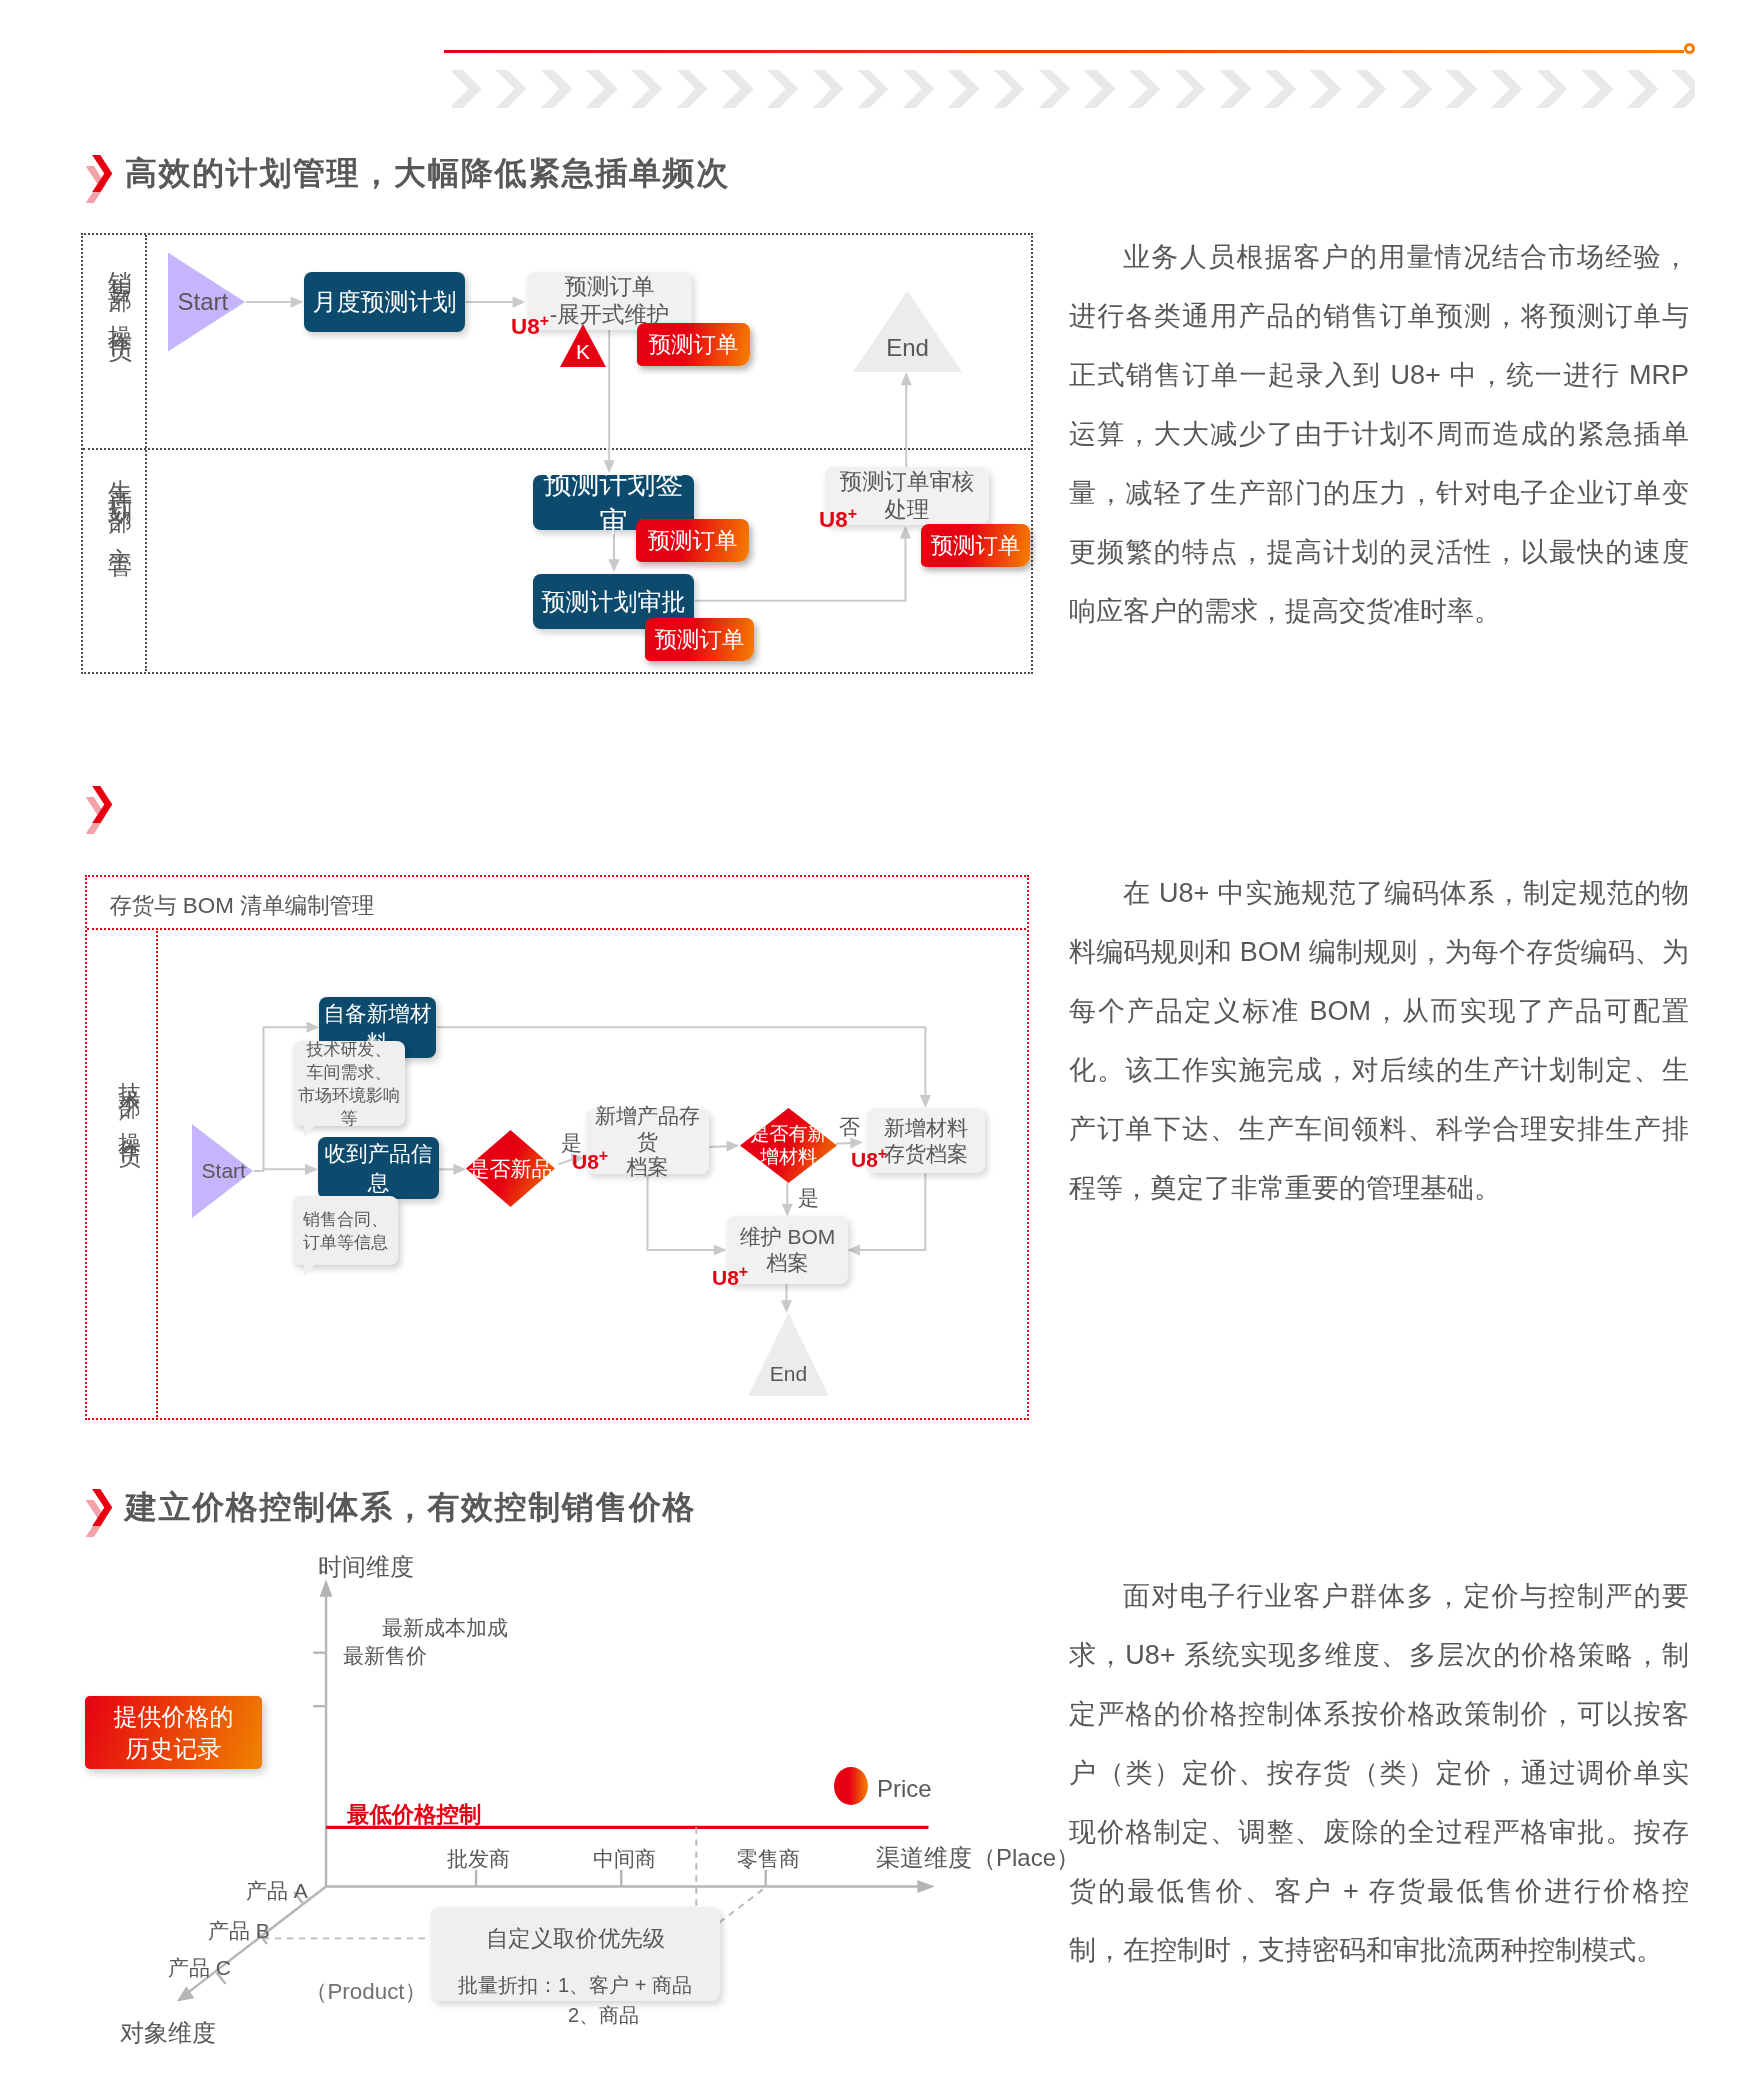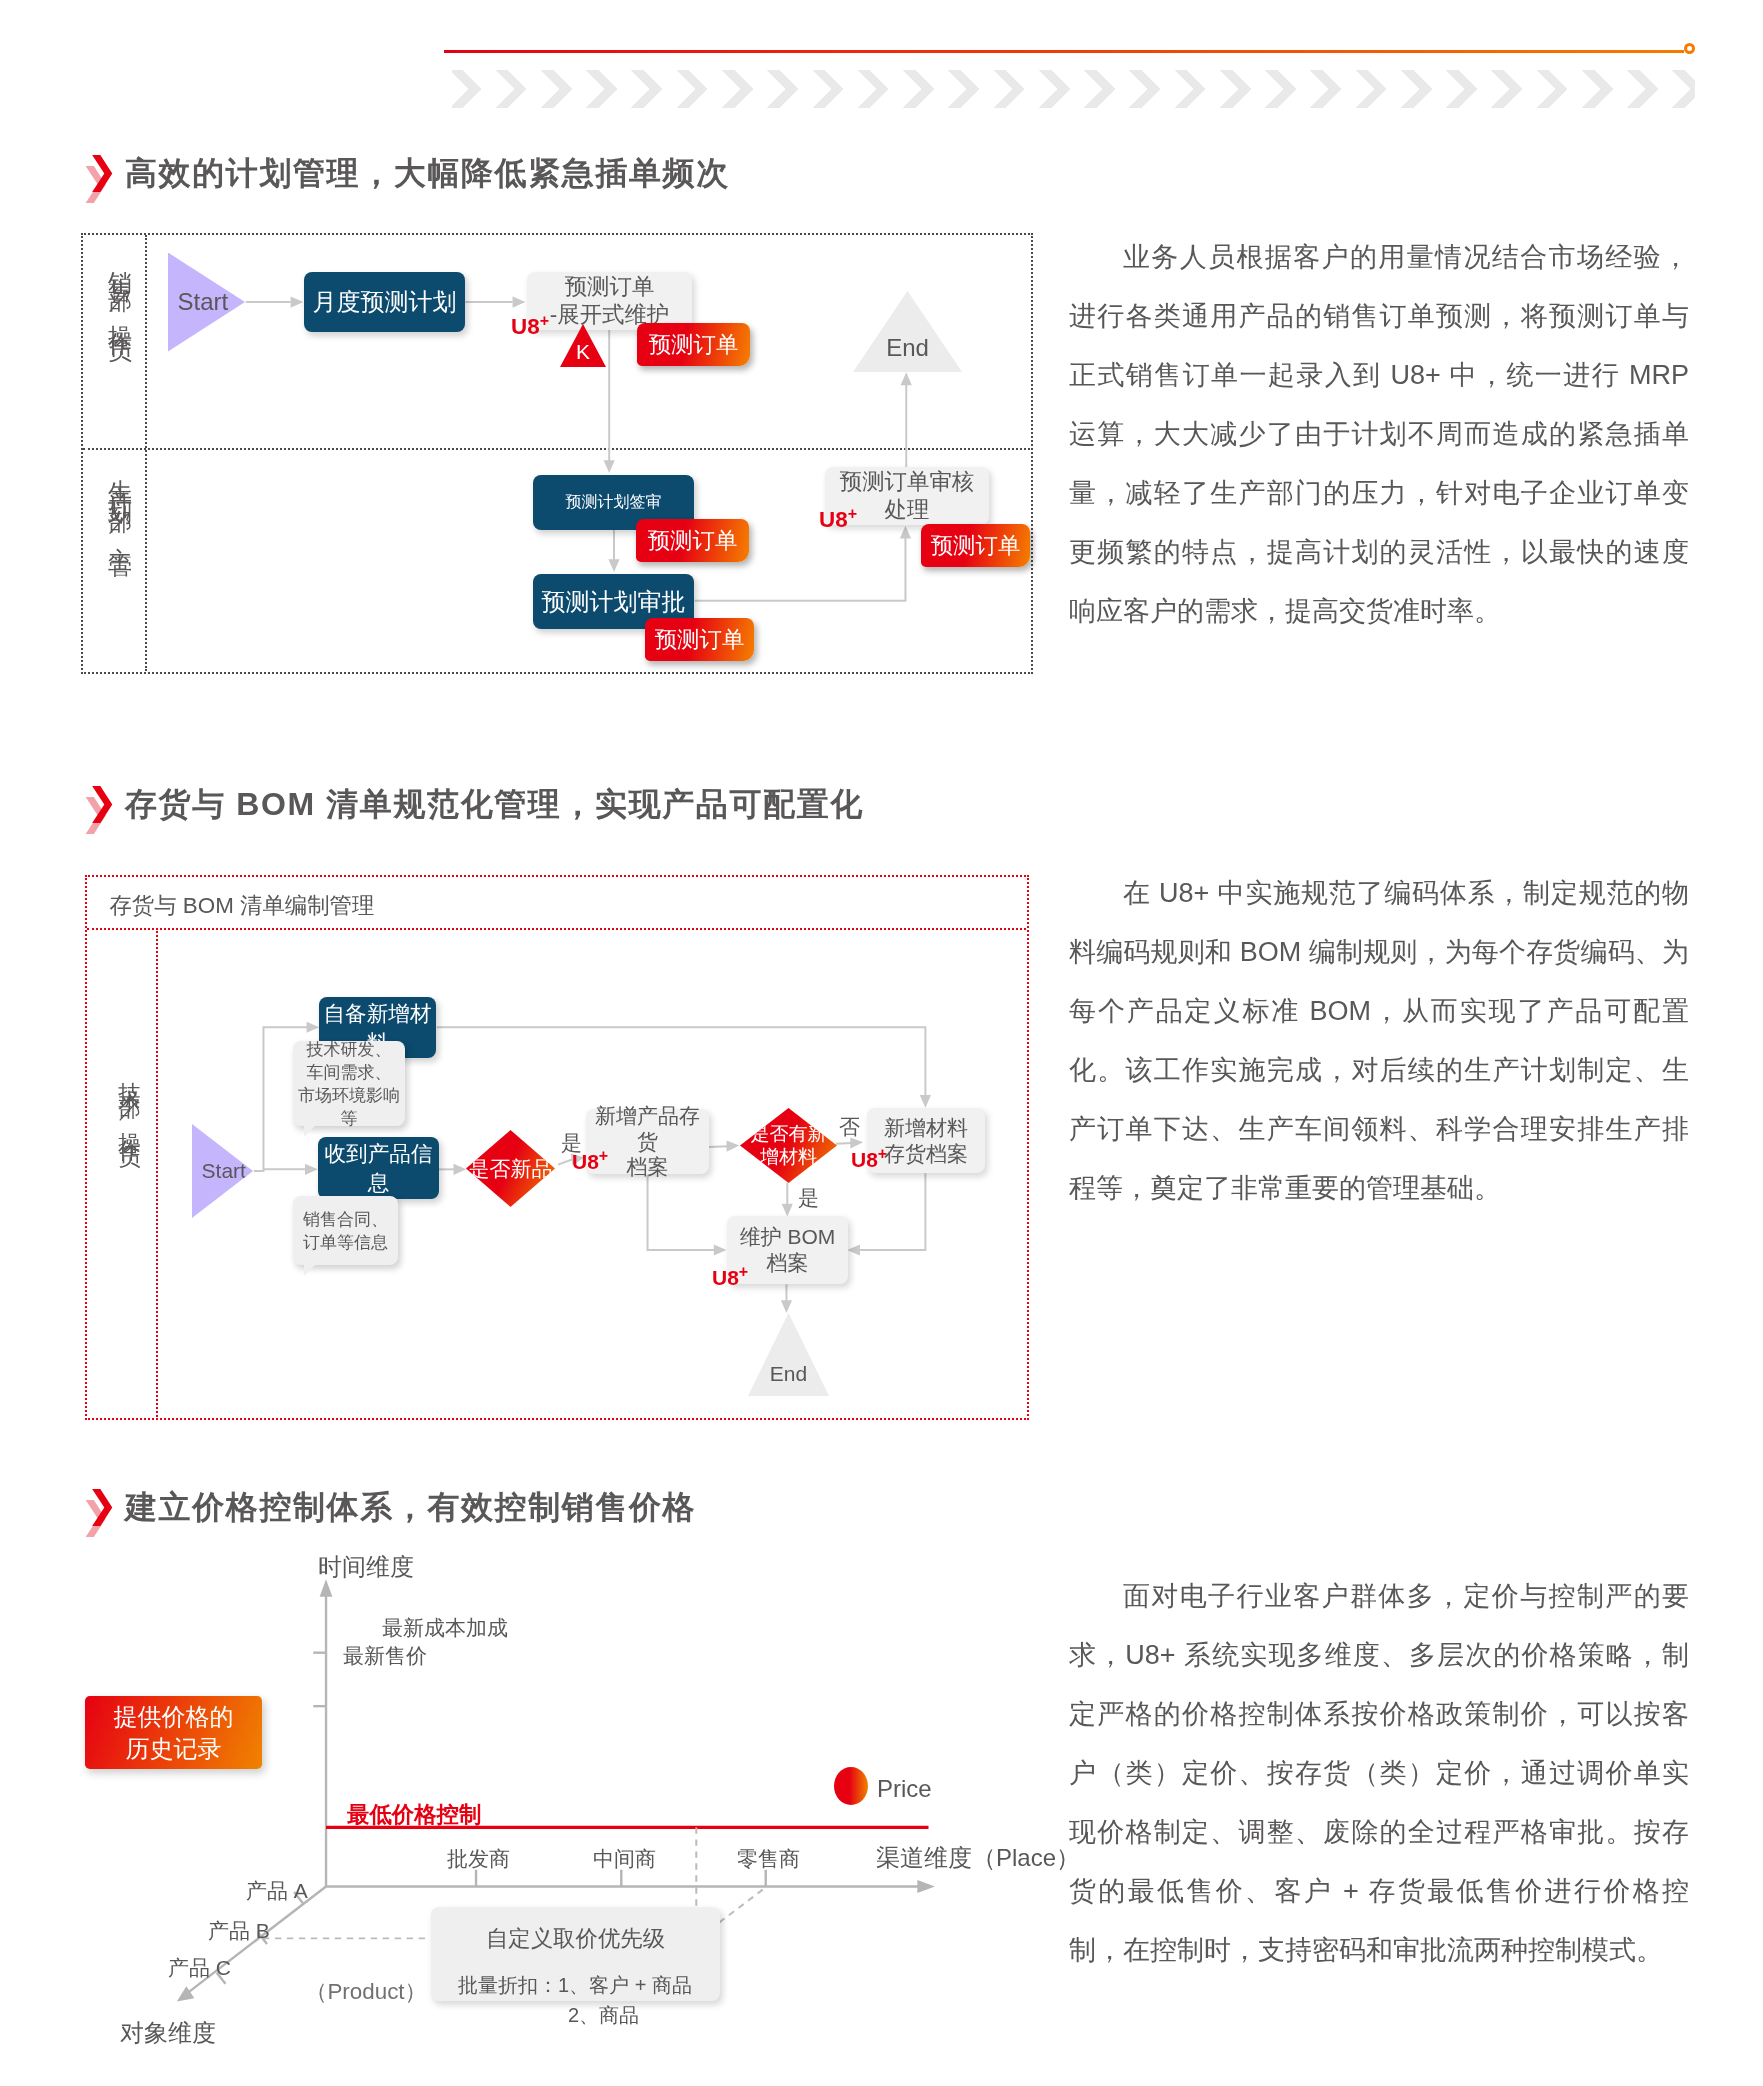--- a/index.html
+++ b/index.html
@@ -135,35 +135,34 @@
     <div class="box-dark" style="left:221px;top:37px;width:161px;height:60px;font-size:24px;">月度预测计划</div>
     <div class="box-light preline" style="left:444px;top:37px;width:165px;height:58px;font-size:22.4px;line-height:28px;">预测订单
 -展开式维护</div>
     <span class="u8" style="left:428px;top:77px;"><span>U8</span><sup>+</sup></span>
     <div class="ktri" style="left:477px;top:89px;width:46px;height:43px;">K</div>
     <div class="tag" style="left:554px;top:88px;width:113px;height:43px;">预测订单</div>
     <div class="tri-up" style="left:770px;top:56px;width:109px;height:81px;">
       <span>End</span>
     </div>
 
-    <div class="box-dark" style="left:450px;top:240px;width:161px;height:55px;font-size:16px;">预测计划签审</div>
+    <div class="box-dark" style="left:450px;top:240px;width:161px;height:55px;font-size:28px;">预测计划签审</div>
     <div class="tag" style="left:553px;top:284px;width:113px;height:43px;">预测订单</div>
     <div class="box-dark" style="left:450px;top:339px;width:161px;height:55px;font-size:24px;">预测计划审批</div>
     <div class="tag" style="left:562px;top:383px;width:109px;height:43px;">预测订单</div>
     <div class="box-light preline" style="left:742px;top:232px;width:164px;height:58px;font-size:22.4px;line-height:28px;">预测订单审核
 处理</div>
     <span class="u8" style="left:736px;top:270px;"><span>U8</span><sup>+</sup></span>
     <div class="tag" style="left:838px;top:289px;width:109px;height:43px;">预测订单</div>
   </div>
 
   <div class="head-icon" style="left:80px;top:783px;">
     <span class="c2">❯</span>
       <span class="c1">❯</span>
   </div>
-  <div class="sec-head" style="left:125px;top:783px;">存货与 BOM 清单规范化管理，实现产品可配置化</div>
   <div class="para" style="left:1069px;top:864px;">在 U8+ 中实施规范了编码体系，制定规范的物料编码规则和 BOM 编制规则，为每个存货编码、为每个产品定义标准 BOM，从而实现了产品可配置化。该工作实施完成，对后续的生产计划制定、生产订单下达、生产车间领料、科学合理安排生产排程等，奠定了非常重要的管理基础。</div>
 
   <div class="frame2">
     <div style="position:absolute;left:22.4px;top:12.8px;font-size:22.4px;color:#595757;">存货与 BOM 清单编制管理</div>
     <div class="dot-h red" style="left:0;top:51px;width:939px;"></div>
     <div class="dot-v red" style="left:69px;top:51px;height:489px;"></div>
     <div class="vlabel" style="left:27px;top:187px;font-size:22.4px;">技术部／操作员</div>
 
     <svg class="flow-svg" width="939" height="540" viewBox="0 0 1176 676">
       <g stroke="#c9c9c9" stroke-width="2.5" fill="none">

